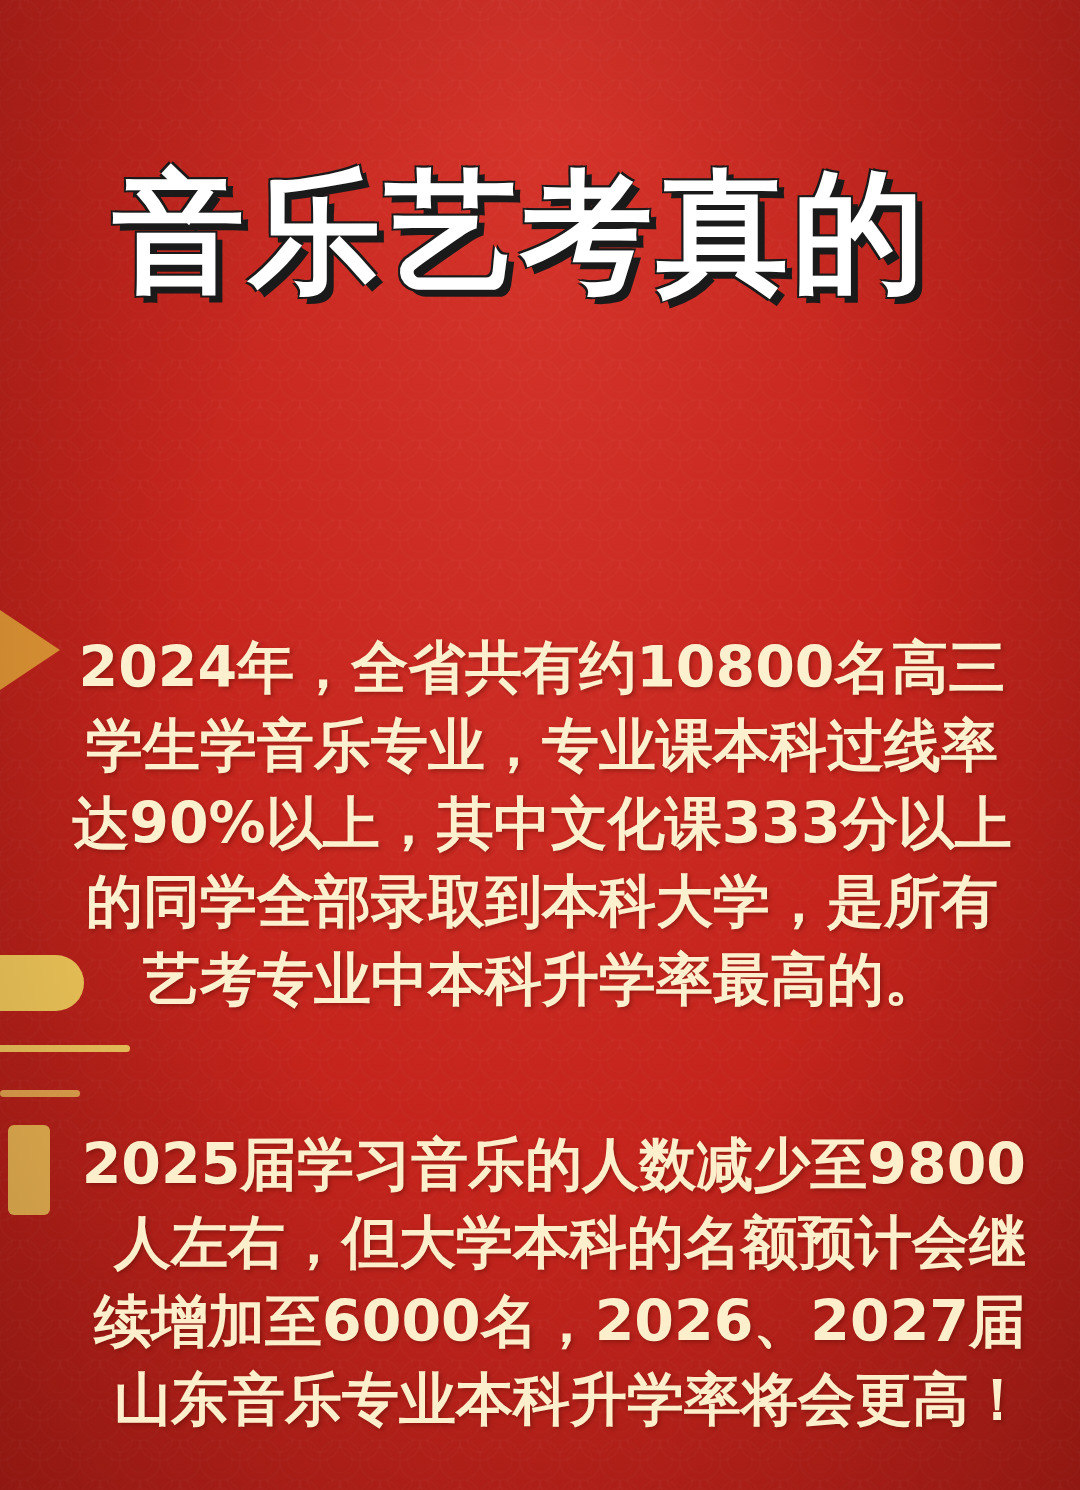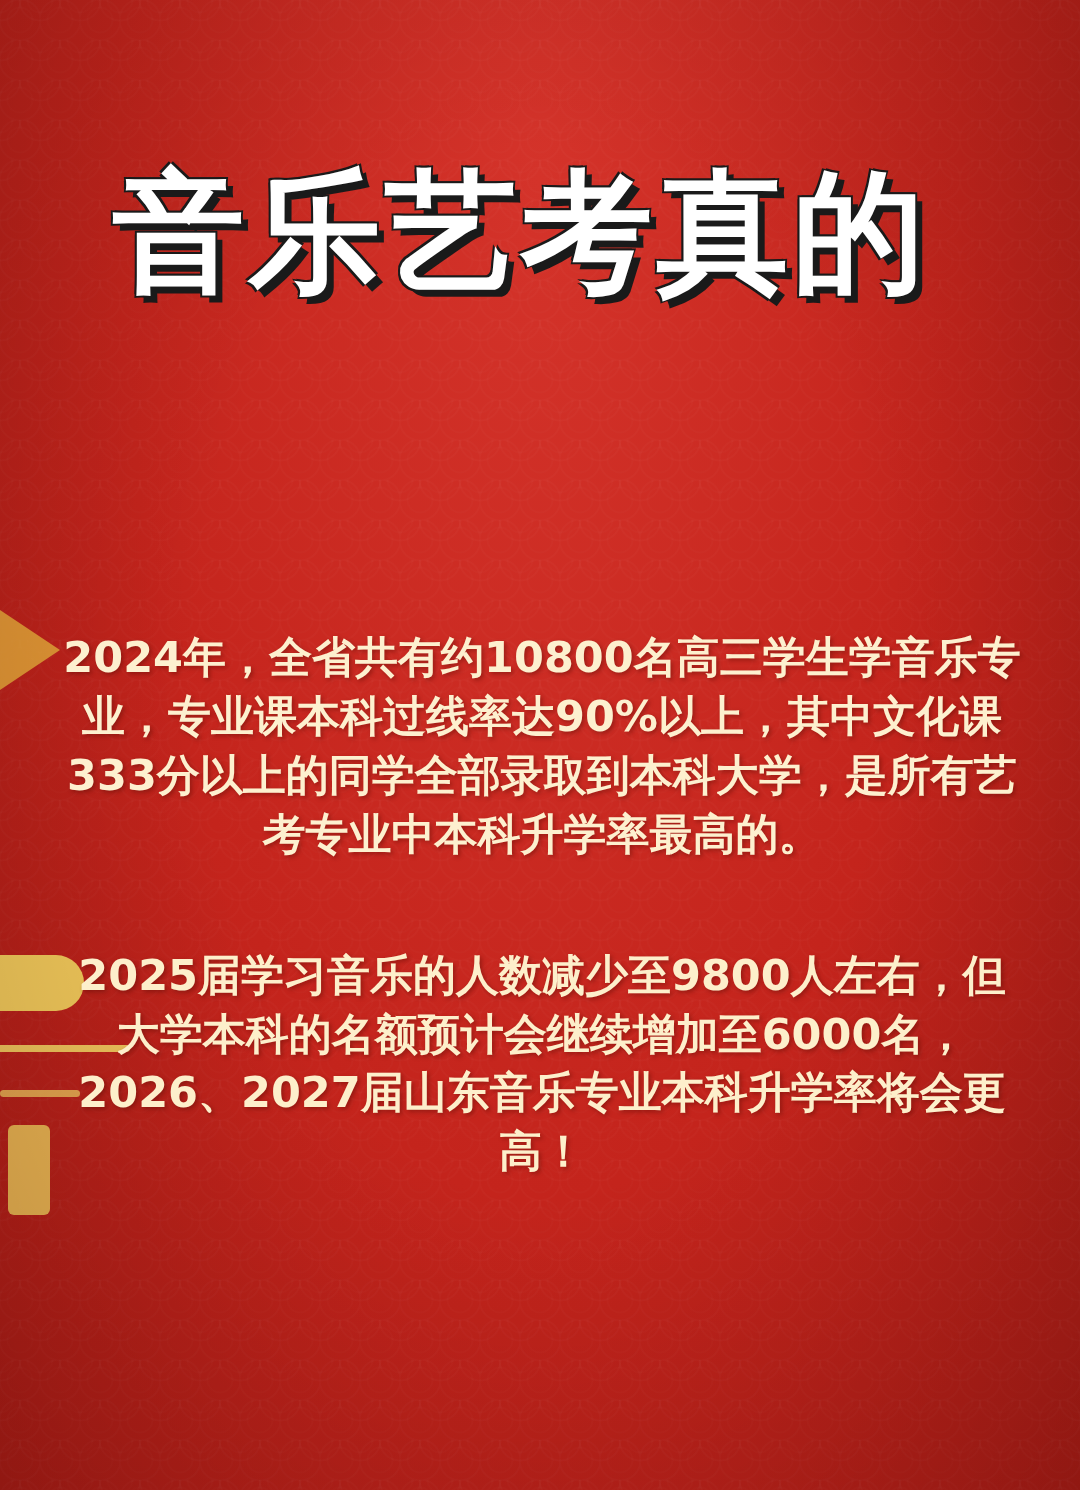--- a/index.html
+++ b/index.html
@@ -128,30 +128,31 @@
   .body-block {
     position: absolute;
     top: 628px;
     left: 58px;
     width: 968px;
     z-index: 5;
   }
   .para {
     font-family: "DejaVu Sans", "Liberation Sans", sans-serif;
     font-weight: 700;
-    font-size: 43px;
+    font-size: 57px;
     line-height: 1.37;
     color: #fdf0cf;
     text-align: center;
     letter-spacing: 0px;
     text-shadow: 2px 2px 4px rgba(90,10,5,0.45);
   }
   .para.p2 {
-    margin-top: 82px;
+    margin-top: 107px;
     color: #fdefcb;
+    text-align: right;
   }
 </style>
 </head>
 <body>
 
 <div class="poster">
 
   <div class="pattern"></div>
 
   <div class="deco-arrow"></div>

